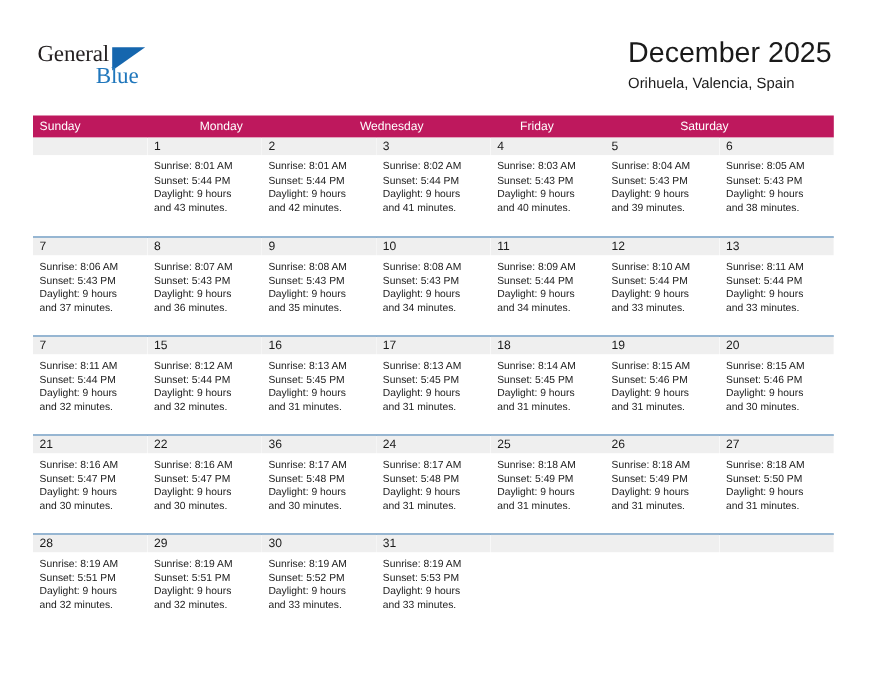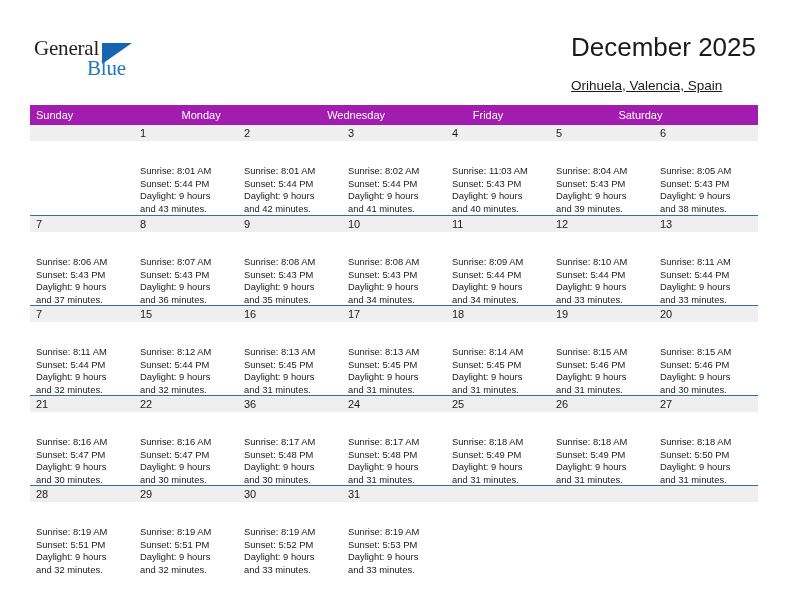--- a/index.html
+++ b/index.html
@@ -73,39 +73,38 @@
     text-align: left;
   }
   .month-title {
     font-size: 26px;
     font-weight: normal;
     color: #1a1a1a;
     line-height: 34px;
     white-space: nowrap;
   }
   .location {
-    margin-top: 14px;
+    margin-top: 4px;
     font-size: 13.5px;
     color: #1a1a1a;
     line-height: 16px;
     white-space: nowrap;
-    text-decoration: underline;
   }
 
   
   .calendar {
     position: absolute;
     left: 30px;
     top: 105px;
     width: 728px;
   }
 
   .weekday-row {
     display: flex;
-    background: #a21caf;
+    background: #be185d;
     height: 20px;
   }
   .weekday {
     flex: 1 1 0;
     color: #ffffff;
     font-size: 11px;
     line-height: 20px;
     padding-left: 6px;
     box-sizing: border-box;
     white-space: nowrap;
@@ -141,21 +140,20 @@
   }
   .day-cell.empty .day-number-band {
     background: #efefef;
   }
 
   .day-info {
     padding: 4px 6px 0 6px;
     font-size: 9.4px;
     line-height: 12.6px;
     color: #1a1a1a;
-    margin-top: 20px;
   }
   .day-info div {
     white-space: nowrap;
   }
 </style>
 </head>
 <body>
 
 <div class="page">
 
@@ -210,21 +208,21 @@
             <div class="day-info">
               <div>Sunrise: 8:02 AM</div>
               <div>Sunset: 5:44 PM</div>
               <div>Daylight: 9 hours</div>
               <div>and 41 minutes.</div>
             </div>
           </div>
           <div class="day-cell">
             <div class="day-number-band">4</div>
             <div class="day-info">
-              <div>Sunrise: 11:03 AM</div>
+              <div>Sunrise: 8:03 AM</div>
               <div>Sunset: 5:43 PM</div>
               <div>Daylight: 9 hours</div>
               <div>and 40 minutes.</div>
             </div>
           </div>
           <div class="day-cell">
             <div class="day-number-band">5</div>
             <div class="day-info">
               <div>Sunrise: 8:04 AM</div>
               <div>Sunset: 5:43 PM</div>

